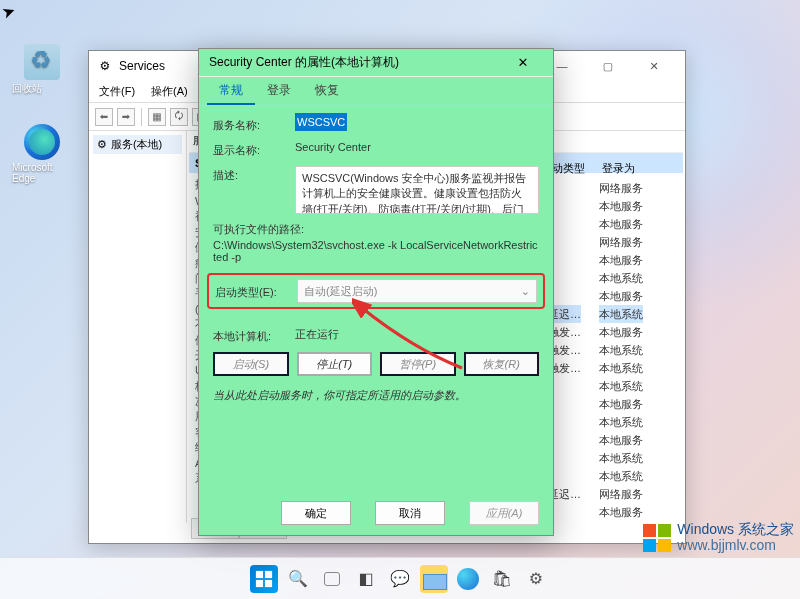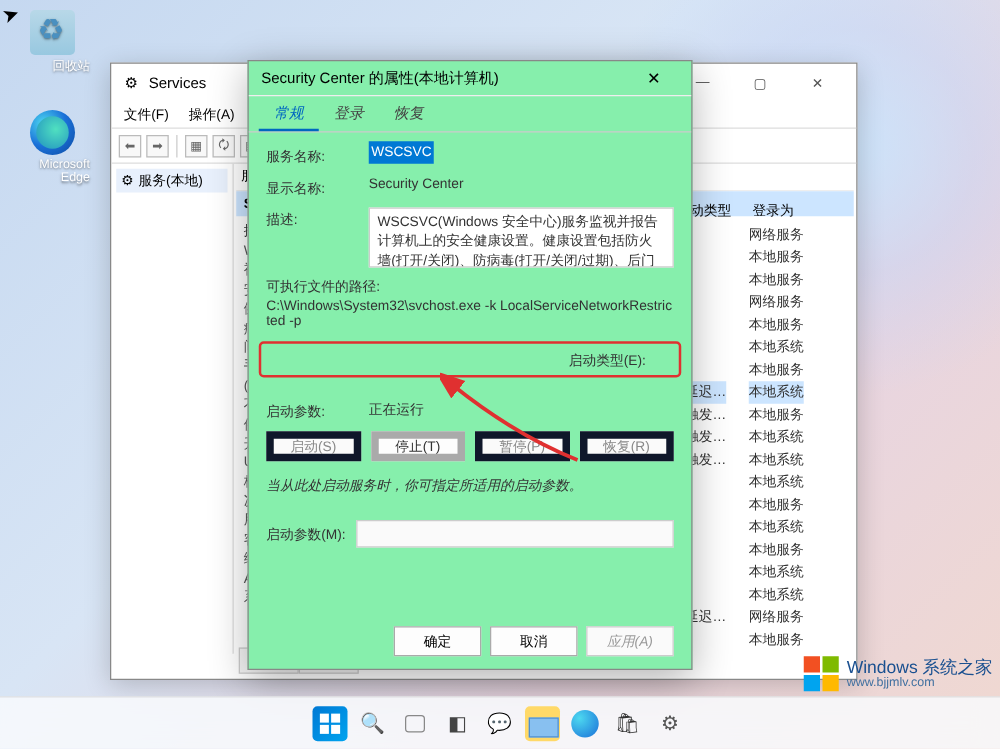--- a/index.html
+++ b/index.html
@@ -3,21 +3,21 @@
 <meta charset="utf-8">
 <style>
 * { box-sizing: border-box; margin: 0; padding: 0; font-family: "Microsoft YaHei", "Segoe UI", sans-serif; }
 html, body { width: 800px; height: 599px; overflow: hidden; }
 body { background: linear-gradient(135deg, #c5d8f0 0%, #d8e5f5 40%, #e8d5e0 70%, #f0d8d0 100%); position: relative; }
 
 
 .wp-bloom { position:absolute; right:-80px; top:-80px; width:400px; height:400px; background: radial-gradient(circle, rgba(200,230,255,0.8), rgba(180,210,255,0.3), transparent 70%); border-radius:50%; }
 
 
-.desktop-icon { position:absolute; width:60px; text-align:right; color:#fff; font-size:10px; text-shadow:0 1px 2px rgba(0,0,0,0.5); }
+.desktop-icon { position:absolute; width:60px; text-align:left; color:#fff; font-size:10px; text-shadow:0 1px 2px rgba(0,0,0,0.5);margin-top:36px; }
 .desktop-icon .ic { width:36px; height:36px; margin:0 auto 2px; }
 .recycle-ic { background:linear-gradient(#b8d8e8,#98c8e0); border-radius:4px; position:relative; }
 .recycle-ic:after { content:"♻"; color:#4a90c0; font-size:24px; position:absolute; left:6px; top:2px; }
 .edge-ic { background:radial-gradient(circle at 30% 30%, #4dd8f0,#1a70d8,#0d4aa0); border-radius:50%; position:relative; }
 .edge-ic:after { content:""; position:absolute; width:26px; height:26px; left:5px; top:5px; border-radius:50%; background:radial-gradient(circle at 60% 40%, #50e0c0,#2090c0); }
 
 
 .svcwin { position:absolute; left:88px; top:50px; width:598px; height:494px; background:#fff; border:1px solid #888; box-shadow:0 4px 20px rgba(0,0,0,0.2); }
 .svcwin-title { height:30px; display:flex; align-items:center; padding:0 8px; font-size:12px; }
 .svcwin-title .gear{ width:16px; height:16px; margin-right:6px; display:flex; align-items:center; justify-content:center; }
@@ -42,39 +42,39 @@
 .svc-col2{position:absolute; right:42px; top:128px; font-size:11px; line-height:18px; color:#333; text-align:left;}
 .svc-hdr1{position:absolute; right:100px; top:110px; font-size:11px;}
 .svc-hdr2{position:absolute; right:50px; top:110px; font-size:11px;}
 .svc-hl{background:#cce5ff;}
 
 
 .dlg { position:absolute; left:198px; top:48px; width:356px; height:488px; background:#86efac; border:1px solid #888; box-shadow:0 8px 30px rgba(0,0,0,0.3); }
 .dlg-title { height:28px; display:flex; align-items:center; padding:0 10px; font-size:12px; border-bottom:1px solid #eee;}
 .dlg-close { margin-left:auto; width:40px; height:26px; display:flex; align-items:center; justify-content:center; font-size:13px; }
 .dlg-tabs { display:flex; font-size:12px; border-bottom:1px solid #ccc; padding:0 8px; }
-.dlg-tab { padding:5px 12px 4px; color:#444;font-style:italic; }
+.dlg-tab { padding:5px 12px 4px; color:#444; }
 .dlg-tab.active { color:#0067c0; border-bottom:2px solid #0067c0; }
 .dlg-body { padding:10px 14px; font-size:11px; color:#333; }
 .row { display:flex; margin-bottom:8px; align-items:flex-start;justify-content:flex-end; }
 .lbl { width:82px; flex-shrink:0; padding-top:2px; }
 .val { flex:1; }
 .svcname-sel { background:#0078d4; color:#fff; padding:3px 2px; }
 .desc-box { border:1px solid #ccc; padding:4px 6px; height:48px; overflow:hidden; line-height:1.4; font-size:11px; background:#fff;}
 .path-row{margin-bottom:10px;}
 .path-val{font-size:11px; word-break:break-all; padding-top:2px;}
 .hl-box { border:2px solid #e03030; border-radius:4px; padding:4px 6px; margin:0 -6px 6px; }
 .starttype-sel { width:100%; height:24px; border:1px solid #ccc; background:#fafafa; color:#888; padding:2px 6px; display:flex; align-items:center; justify-content:space-between;}
 .status-row{margin-top:18px; margin-bottom:8px;}
 .btn-row{display:flex; gap:8px; margin-bottom:12px;}
-.sbtn{flex:1; height:24px; border:6px solid #0f172a; background:#fafafa; color:#888; font-size:11px; display:flex; align-items:center; justify-content:center;}
+.sbtn{flex:1; height:24px; border:2px solid #0f172a; background:#fafafa; color:#888; font-size:11px; display:flex; align-items:center; justify-content:center;font-style:italic;}
 .sbtn.en{color:#333; background:#fdfdfd; border-color:#aaa;}
 .param-row{display:flex; align-items:center; margin-top:20px;}
 .param-in{flex:1; height:22px; border:1px solid #ccc; background:#fafafa; margin-left:8px;}
-.dlg-foot{position:absolute; bottom:10px; right:14px; display:flex; gap:7px;}
+.dlg-foot{position:absolute; bottom:10px; right:14px; display:flex; gap:24px;}
 .fbtn{width:70px; height:24px; border:1px solid #aaa; background:#fdfdfd; font-size:11px; display:flex; align-items:center; justify-content:center;}
 .fbtn.dis{color:#999; border-color:#ccc; background:#fafafa;font-style:italic;}
 
 
 .arrow{position:absolute; left:352px; top:298px; pointer-events:none;}
 
 
 .taskbar{position:absolute; left:0; bottom:0; width:800px; height:42px; background:rgba(248,250,253,0.85); backdrop-filter:blur(10px); border-top:1px solid rgba(200,200,200,0.5); display:flex; align-items:center; justify-content:center; gap:6px;}
 .tb-ic{width:28px; height:28px; border-radius:4px; display:flex; align-items:center; justify-content:center; font-size:16px;}
 .tb-win{background:linear-gradient(135deg,#0078d4,#00a4ef);}
@@ -84,21 +84,21 @@
 .tb-widget{color:#444;}
 .tb-explorer{background:#ffd968; position:relative;}
 .tb-explorer:after{content:""; position:absolute; bottom:3px; left:3px; width:22px; height:14px; background:#88c0f0; border:1px solid #5090d0;}
 .tb-edge{width:22px; height:22px; border-radius:50%; background:radial-gradient(circle at 30% 30%,#4dd8f0,#1a70d8);}
 .tb-gear{color:#555;}
 
 .wm{position:absolute; right:6px; bottom:46px; display:flex; align-items:center; gap:6px; font-size:14px; color:#1a5090;}
 .wm-logo{width:28px; height:28px; display:grid; grid-template:1fr 1fr/1fr 1fr; gap:2px;}
 .wm-logo span:nth-child(1){background:#f25022;} .wm-logo span:nth-child(2){background:#7fba00;} .wm-logo span:nth-child(3){background:#00a4ef;} .wm-logo span:nth-child(4){background:#ffb900;}
 .wm-txt{line-height:1.1;}
-.wm-url{font-size:10px; color:#4070a0;}
+.wm-url{font-size:14px; color:#4070a0;}
 
 .cursor{position:absolute; left:2px; top:2px; font-size:16px; color:#000; transform:rotate(-20deg);}
 </style>
 </head>
 <body>
 
 <div class="wp-bloom"></div>
 <div class="cursor">➤</div>
 
 <div class="desktop-icon" style="left:12px; top:8px;">
@@ -250,37 +250,39 @@
           <div class="desc-box">WSCSVC(Windows 安全中心)服务监视并报告计算机上的安全健康设置。健康设置包括防火墙(打开/关闭)、防病毒(打开/关闭/过期)、后门侦测(打开/关闭)</div>
         </div>
     </div>
     <div class="path-row">
       <div>可执行文件的路径:</div>
       <div class="path-val">C:\Windows\System32\svchost.exe -k LocalServiceNetworkRestricted -p</div>
     </div>
     <div class="hl-box">
       <div class="row" style="margin-bottom:0; align-items:center;">
         <div class="lbl">启动类型(E):</div>
+        <div class="val">
+          <div class="starttype-sel">
+            <span>自动(延迟启动)</span>
+            <span>⌄</span>
+          </div>
+        </div>
       </div>
     </div>
     <div class="row status-row">
-      <div class="lbl">启动参数:</div>
+      <div class="lbl">本地计算机:</div>
       <div class="val">正在运行</div>
     </div>
     <div class="btn-row">
       <div class="sbtn">启动(S)</div>
       <div class="sbtn en">停止(T)</div>
       <div class="sbtn">暂停(P)</div>
       <div class="sbtn">恢复(R)</div>
     </div>
     <div style="margin-bottom:13px;font-style:italic;">当从此处启动服务时，你可指定所适用的启动参数。</div>
-    <div class="param-row">
-      <span>启动参数(M):</span>
-      <div class="param-in"></div>
-    </div>
   </div>
   <div class="dlg-foot">
     <div class="fbtn">确定</div>
     <div class="fbtn">取消</div>
     <div class="fbtn dis">应用(A)</div>
   </div>
 </div>
 
 <svg class="arrow" width="120" height="80">
   <defs>

